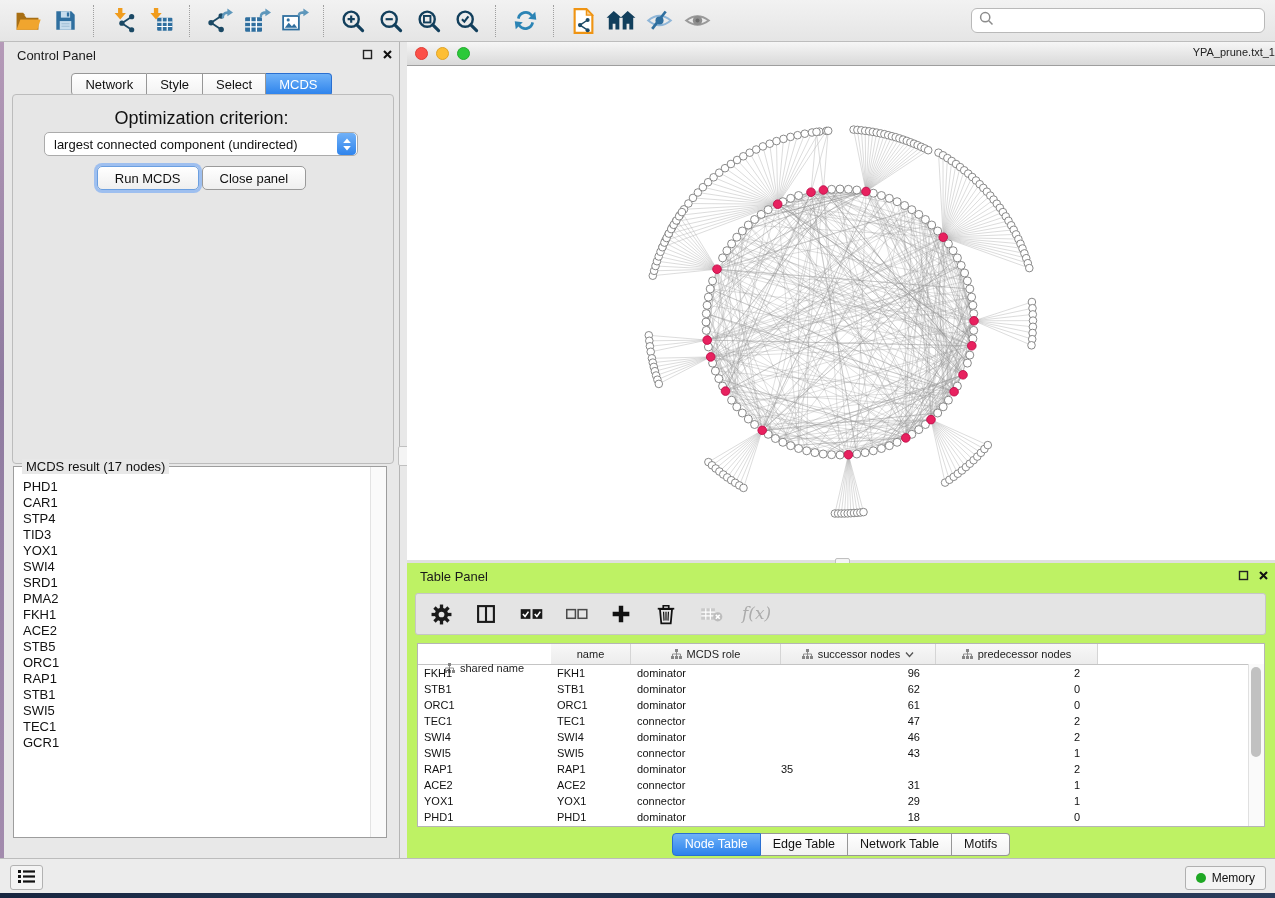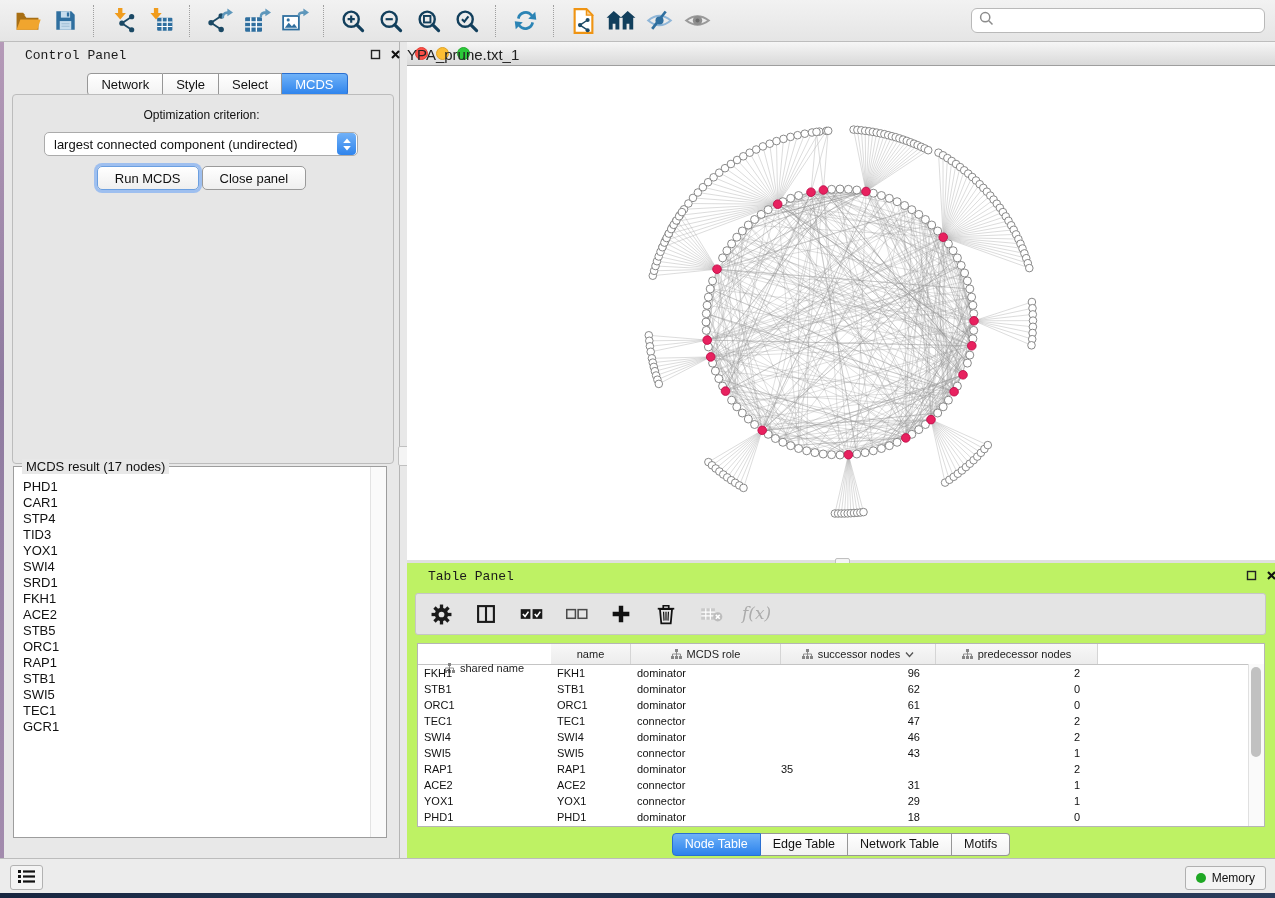--- a/index.html
+++ b/index.html
@@ -19,35 +19,35 @@
 
   
   .wall-left{position:absolute;left:0;top:42px;width:4px;height:851px;
              background:linear-gradient(#b59ab8,#8f7ba0 40%,#a48cae);}
   .wall-bottom{position:absolute;left:0;top:893px;width:1275px;height:5px;
                background:linear-gradient(90deg,#17253f,#243755 30%,#1a2a46 60%,#2b3d5c);}
 
   
   .control-panel{position:absolute;left:4px;top:42px;width:396px;height:816px;background:#e8e8e8;
                  border-right:1px solid #b5b5b5;box-sizing:border-box;}
-  .panel-header{position:absolute;left:12px;top:0;width:100%;height:26px;font-family:Liberation Mono, monospace;}
+  .panel-header{position:absolute;left:4px;top:0;width:100%;height:26px;}
   .panel-title{position:absolute;left:9px;top:6px;font-size:13px;color:#1a1a1a;}
   .panel-btns{position:absolute;right:10px;top:7px;display:flex;gap:9px;align-items:center;}
   .panel-btns span{display:inline-flex;}
 
-  .cp-tabs{position:absolute;left:0;top:31px;width:100%;display:flex;justify-content:center;margin-left:16px;}
+  .cp-tabs{position:absolute;left:0;top:31px;width:100%;display:flex;justify-content:center;}
   .seg{padding:3px 13px;background:linear-gradient(#ffffff,#f2f2f2);border:1px solid #979797;border-left:none;
        font-size:13px;color:#111;line-height:15px;cursor:default;}
   .seg:first-child{border-left:1px solid #979797;border-radius:4px 0 0 4px;}
   .seg:last-child{border-radius:0 4px 4px 0;}
   .seg.active{background:linear-gradient(#6fb2f8,#2c82ec);color:#fff;border-color:#2a6fd0;}
 
   .cp-content{position:absolute;left:8px;top:52px;width:380px;height:368px;background:#e6e6e6;
               border:1px solid #bcbcbc;border-radius:4px;}
-  .opt-label{position:absolute;left:0;top:66px;width:100%;text-align:center;font-size:12px;color:#111;}
+  .opt-label{position:absolute;left:0;top:66px;width:100%;text-align:center;font-size:18px;color:#111;}
   .opt-select{position:absolute;left:40px;top:90px;width:314px;height:24px;background:#fff;border:1px solid #ababab;
               border-radius:5px;display:flex;align-items:center;box-sizing:border-box;}
   .opt-select .sel-text{flex:1;font-size:13px;color:#111;padding-left:9px;white-space:nowrap;}
   .opt-select .stepper{width:19px;height:22px;border-radius:4px;margin-right:1px;
               background:linear-gradient(#71b1f7,#2f84ec);display:flex;align-items:center;justify-content:center;}
   .cp-buttons{position:absolute;left:0;top:124px;width:100%;display:flex;justify-content:center;gap:3px;}
   .aqua-btn{height:24px;padding:0 17px;background:linear-gradient(#ffffff,#efefef);border:1px solid #9a9a9a;
             border-radius:5px;font-size:13px;color:#111;font-family:"Liberation Sans",sans-serif;}
   .aqua-btn.focused{box-shadow:0 0 0 3px rgba(110,165,245,.6);border-color:#6b9fe0;}
 
@@ -61,21 +61,21 @@
   
   .v-splitter{position:absolute;left:400px;top:42px;width:7px;height:816px;background:#e8e8e8;}
   .v-handle{position:absolute;left:-2px;top:404px;width:9px;height:18px;background:#f4f4f4;
             border:1px solid #c0c0c0;border-radius:2px;}
   .right-area{position:absolute;left:407px;top:42px;width:868px;height:816px;}
 
   .net-titlebar{position:absolute;left:0;top:0;width:100%;height:24px;
                 background:linear-gradient(#f6f6f6,#d9d9d9);border-bottom:1px solid #9e9e9e;box-sizing:border-box;}
   .lights{position:absolute;left:8px;top:5px;display:flex;gap:8px;}
   .light{width:13px;height:13px;border-radius:50%;box-sizing:border-box;}
-  .net-title{position:absolute;left:0;top:4px;width:100%;text-align:left;font-size:15px;color:#222;}
+  .net-title{position:absolute;left:0;top:4px;width:100%;text-align:right;font-size:11px;color:#222;}
   .net-canvas{position:absolute;left:0;top:24px;width:868px;height:494px;background:#fff;overflow:hidden;}
 
   .h-splitter{position:absolute;left:0;top:518px;width:100%;height:3px;background:#e0e0e0;}
   .h-handle{position:absolute;left:428px;top:-2px;width:13px;height:7px;background:#f4f4f4;
             border:1px solid #c0c0c0;border-radius:2px;}
 
   
   .table-panel{position:absolute;left:0;top:521px;width:100%;height:295px;background:#bef264;}
   .tp-toolbar{position:absolute;left:8px;top:30px;width:851px;height:42px;background:#e4e4e4;
               border:1px solid #c6c6c6;border-radius:3px;display:flex;align-items:center;box-sizing:border-box;padding:0 10px;gap:15px;}
@@ -294,20 +294,21 @@
     <div class="mcds-group">
       <span class="mcds-legend">MCDS result (17 nodes)</span>
       <div class="mcds-list" id="mcds-list">
           <div class="mcds-item">PHD1</div>
           <div class="mcds-item">CAR1</div>
           <div class="mcds-item">STP4</div>
           <div class="mcds-item">TID3</div>
           <div class="mcds-item">YOX1</div>
           <div class="mcds-item">SWI4</div>
           <div class="mcds-item">SRD1</div>
+          <div class="mcds-item">PMA2</div>
           <div class="mcds-item">FKH1</div>
           <div class="mcds-item">ACE2</div>
           <div class="mcds-item">STB5</div>
           <div class="mcds-item">ORC1</div>
           <div class="mcds-item">RAP1</div>
           <div class="mcds-item">STB1</div>
           <div class="mcds-item">SWI5</div>
           <div class="mcds-item">TEC1</div>
           <div class="mcds-item">GCR1</div>
         </div>

